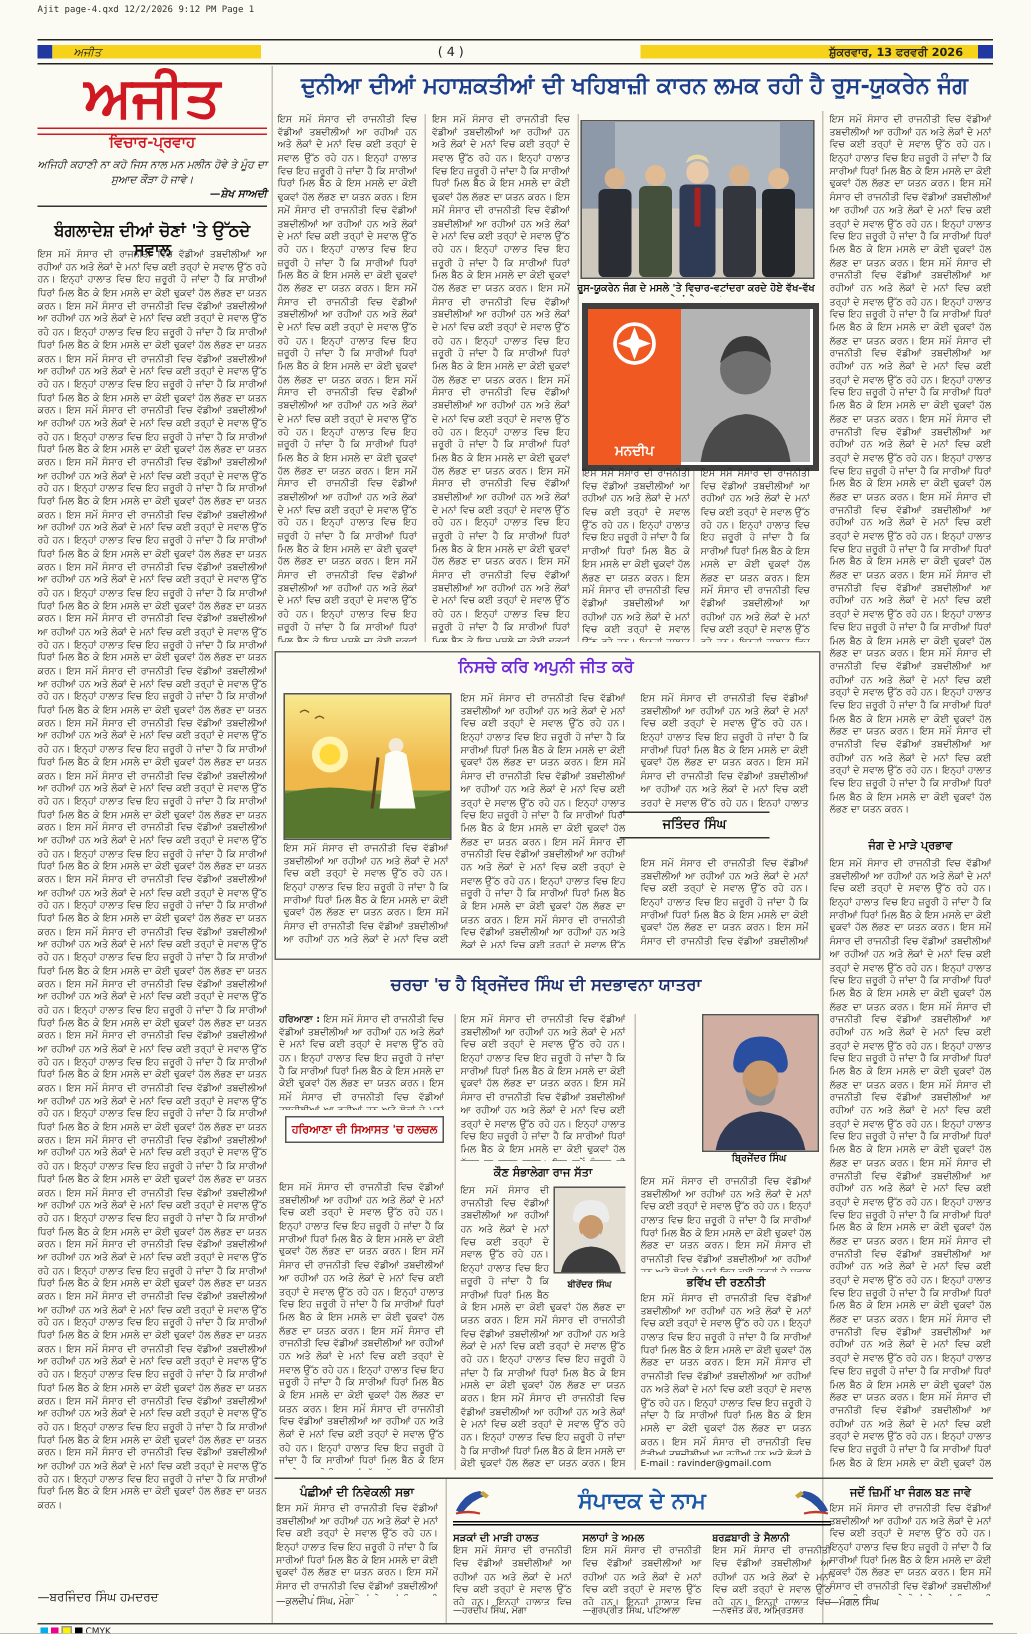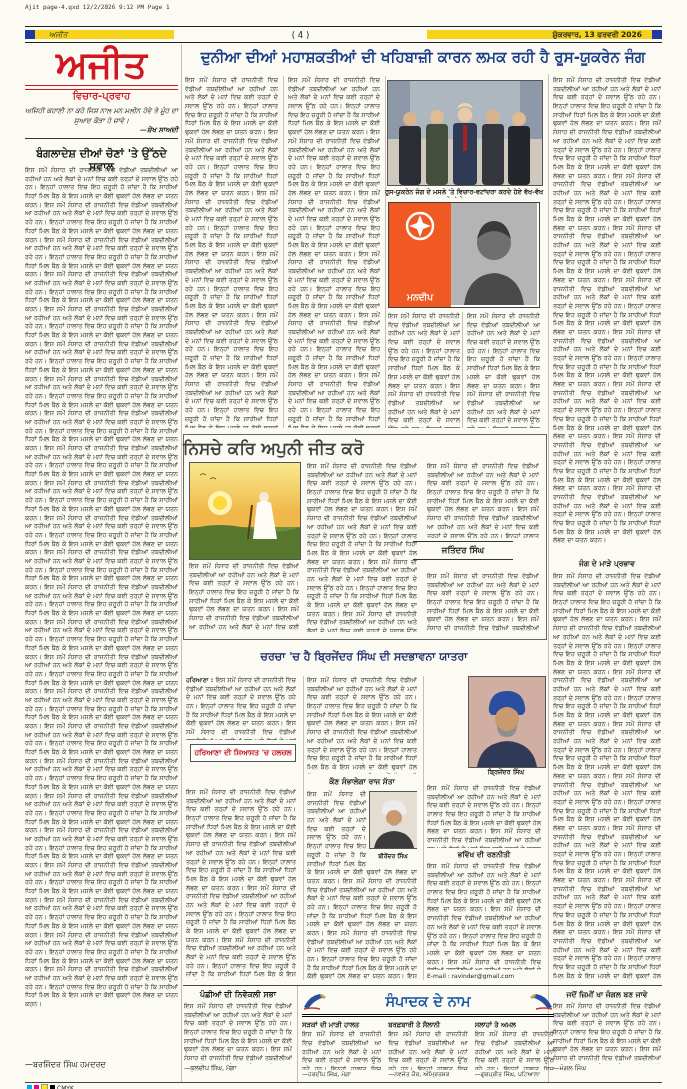--- a/index.html
+++ b/index.html
@@ -22,39 +22,39 @@
   .pgnum{flex:1;text-align:center;font-size:8.5px;color:#222;}
   
   .mast-title{font-size:37px;font-weight:bold;color:#d01822;text-align:center;line-height:1.05;}
   .redrule{border-top:1px solid #d01822;border-bottom:1px solid #d01822;height:3px;}
   .mast-sub{font-size:10px;font-weight:bold;color:#d01822;text-align:center;margin-top:0;}
   .mast-quote{font-size:7px;font-style:italic;text-align:center;color:#111;line-height:1.45;}
   .mast-attr{font-size:7px;font-style:italic;text-align:right;color:#111;font-weight:bold;}
   
   .lead-head{font-size:15px;font-weight:bold;color:#1a3e8c;text-align:center;white-space:nowrap;overflow:hidden;}
   .ed-head{font-size:11px;font-weight:bold;color:#111;text-align:center;line-height:1.2;}
-  .feat-head{font-size:17px;font-weight:bold;color:#404040;}
+  .feat-head{font-size:11px;font-weight:bold;color:#6d28d9;text-align:center;}
   .yatra-head{font-size:11px;font-weight:bold;color:#1c2f6e;text-align:center;white-space:nowrap;overflow:hidden;}
   .letters-title{font-size:14.5px;font-weight:bold;color:#1a57a8;text-align:center;flex:1;}
   .subhead{font-size:7.5px;font-weight:bold;text-align:center;color:#111;}
   .caption{font-size:6.5px;font-weight:bold;text-align:center;color:#111;overflow:hidden;}
   .sig{font-size:6.5px;font-weight:normal;color:#111;}
   
   .authbox{border-top:1px solid #333;border-bottom:1px solid #333;
            font-size:8.5px;font-weight:bold;text-align:center;padding:3px 0;color:#111;}
   
   .photo{border:1px solid #555;overflow:hidden;background:#cfc9bd;}
   .quotebox{border:1px solid #555;padding:3px 2px;font-size:7.5px;font-weight:bold;
             color:#c00a0a;text-align:center;line-height:1.3;background:#fff;}
   .float-port{float:right;width:48px;margin:1px 0 1px 3px;}
   .letters-hdr{display:flex;align-items:center;height:26px;border-bottom:3px double #000;}
   .letter-col{flex:1;overflow:hidden;}
   .letter-head{font-size:6.8px;font-weight:bold;color:#111;line-height:1.2;margin-bottom:1px;}
   .lead-in{font-weight:bold;}
-  .cluster{display:flex;border:1px solid #404040;overflow:hidden;background:#fff;}
+  .cluster{display:flex;border:4px solid #404040;overflow:hidden;background:#fff;}
   .logo-box{width:62px;background:#f05a22;display:flex;flex-direction:column;align-items:center;justify-content:space-between;padding:6px 0 4px 0;}
   .logo-text{color:#fff;font-size:9px;font-weight:bold;}
   .printline{font-family:"DejaVu Sans Mono","Liberation Mono",monospace;font-size:6px;color:#333;}
   .cmyk{display:flex;align-items:center;gap:2px;font-size:6px;color:#222;}
   .sw{width:5px;height:5px;display:inline-block;}
 </style>
 </head>
 <body>
 
 <div class="page">
@@ -247,28 +247,28 @@
         <path d="M2,18 q8,-2 16,0" stroke="#c0392b" stroke-width="1.5" fill="none"></path>
       </svg>
     </div>
     <div style="display:flex;gap:7px;margin-top:4px;height:62px;">
       <div class="letter-col">
         <div class="letter-head">ਸੜਕਾਂ ਦੀ ਮਾੜੀ ਹਾਲਤ</div>
         <div class="txt" style="height:40px;">ਇਸ ਸਮੇਂ ਸੰਸਾਰ ਦੀ ਰਾਜਨੀਤੀ ਵਿਚ ਵੱਡੀਆਂ ਤਬਦੀਲੀਆਂ ਆ ਰਹੀਆਂ ਹਨ ਅਤੇ ਲੋਕਾਂ ਦੇ ਮਨਾਂ ਵਿਚ ਕਈ ਤਰ੍ਹਾਂ ਦੇ ਸਵਾਲ ਉੱਠ ਰਹੇ ਹਨ। ਇਨ੍ਹਾਂ ਹਾਲਾਤ ਵਿਚ ਇਹ ਜ਼ਰੂਰੀ ਹੋ ਜਾਂਦਾ ਹੈ ਕਿ ਸਾਰੀਆਂ ਧਿਰਾਂ ਮਿਲ ਬੈਠ ਕੇ ਇਸ ਮਸਲੇ ਦਾ ਕੋਈ ਢੁਕਵਾਂ ਹੱਲ ਲੱਭਣ ਦਾ ਯਤਨ ਕਰਨ। </div>
         <div class="sig" style="font-size:6px;">—ਹਰਦੀਪ ਸਿੰਘ, ਮੋਗਾ</div>
       </div>
       <div class="letter-col">
+        <div class="letter-head">ਸਲਾਹਾਂ ਤੇ ਅਮਲ</div>
+        <div class="txt" style="height:40px;">ਇਸ ਸਮੇਂ ਸੰਸਾਰ ਦੀ ਰਾਜਨੀਤੀ ਵਿਚ ਵੱਡੀਆਂ ਤਬਦੀਲੀਆਂ ਆ ਰਹੀਆਂ ਹਨ ਅਤੇ ਲੋਕਾਂ ਦੇ ਮਨਾਂ ਵਿਚ ਕਈ ਤਰ੍ਹਾਂ ਦੇ ਸਵਾਲ ਉੱਠ ਰਹੇ ਹਨ। ਇਨ੍ਹਾਂ ਹਾਲਾਤ ਵਿਚ ਇਹ ਜ਼ਰੂਰੀ ਹੋ ਜਾਂਦਾ ਹੈ ਕਿ ਸਾਰੀਆਂ ਧਿਰਾਂ ਮਿਲ ਬੈਠ ਕੇ ਇਸ ਮਸਲੇ ਦਾ ਕੋਈ ਢੁਕਵਾਂ ਹੱਲ ਲੱਭਣ ਦਾ ਯਤਨ ਕਰਨ। </div>
+        <div class="sig" style="font-size:6px;">—ਗੁਰਪ੍ਰੀਤ ਸਿੰਘ, ਪਟਿਆਲਾ</div>
+      </div>
+      <div class="letter-col">
         <div class="letter-head">ਬਰਫ਼ਬਾਰੀ ਤੇ ਸੈਲਾਨੀ</div>
         <div class="txt" style="height:40px;">ਇਸ ਸਮੇਂ ਸੰਸਾਰ ਦੀ ਰਾਜਨੀਤੀ ਵਿਚ ਵੱਡੀਆਂ ਤਬਦੀਲੀਆਂ ਆ ਰਹੀਆਂ ਹਨ ਅਤੇ ਲੋਕਾਂ ਦੇ ਮਨਾਂ ਵਿਚ ਕਈ ਤਰ੍ਹਾਂ ਦੇ ਸਵਾਲ ਉੱਠ ਰਹੇ ਹਨ। ਇਨ੍ਹਾਂ ਹਾਲਾਤ ਵਿਚ ਇਹ ਜ਼ਰੂਰੀ ਹੋ ਜਾਂਦਾ ਹੈ ਕਿ ਸਾਰੀਆਂ ਧਿਰਾਂ ਮਿਲ ਬੈਠ ਕੇ ਇਸ ਮਸਲੇ ਦਾ ਕੋਈ ਢੁਕਵਾਂ ਹੱਲ ਲੱਭਣ ਦਾ ਯਤਨ ਕਰਨ। </div>
         <div class="sig" style="font-size:6px;">—ਨਵਜੋਤ ਕੌਰ, ਅੰਮ੍ਰਿਤਸਰ</div>
-      </div>
-      <div class="letter-col">
-        <div class="letter-head">ਸਲਾਹਾਂ ਤੇ ਅਮਲ</div>
-        <div class="txt" style="height:40px;">ਇਸ ਸਮੇਂ ਸੰਸਾਰ ਦੀ ਰਾਜਨੀਤੀ ਵਿਚ ਵੱਡੀਆਂ ਤਬਦੀਲੀਆਂ ਆ ਰਹੀਆਂ ਹਨ ਅਤੇ ਲੋਕਾਂ ਦੇ ਮਨਾਂ ਵਿਚ ਕਈ ਤਰ੍ਹਾਂ ਦੇ ਸਵਾਲ ਉੱਠ ਰਹੇ ਹਨ। ਇਨ੍ਹਾਂ ਹਾਲਾਤ ਵਿਚ ਇਹ ਜ਼ਰੂਰੀ ਹੋ ਜਾਂਦਾ ਹੈ ਕਿ ਸਾਰੀਆਂ ਧਿਰਾਂ ਮਿਲ ਬੈਠ ਕੇ ਇਸ ਮਸਲੇ ਦਾ ਕੋਈ ਢੁਕਵਾਂ ਹੱਲ ਲੱਭਣ ਦਾ ਯਤਨ ਕਰਨ। </div>
-        <div class="sig" style="font-size:6px;">—ਗੁਰਪ੍ਰੀਤ ਸਿੰਘ, ਪਟਿਆਲਾ</div>
       </div>
     </div>
   </div>
 
   <div class="abs" style="left:553px;top:990px;width:108px;height:92px;overflow:hidden;">
     <div class="subhead" style="font-size:7.5px;">ਜਦੋਂ ਜ਼ਿਮੀਂ ਖਾ ਜੰਗਲ ਬਣ ਜਾਵੇ</div>
     <div class="txt" style="height:62px;margin-top:2px;">ਇਸ ਸਮੇਂ ਸੰਸਾਰ ਦੀ ਰਾਜਨੀਤੀ ਵਿਚ ਵੱਡੀਆਂ ਤਬਦੀਲੀਆਂ ਆ ਰਹੀਆਂ ਹਨ ਅਤੇ ਲੋਕਾਂ ਦੇ ਮਨਾਂ ਵਿਚ ਕਈ ਤਰ੍ਹਾਂ ਦੇ ਸਵਾਲ ਉੱਠ ਰਹੇ ਹਨ। ਇਨ੍ਹਾਂ ਹਾਲਾਤ ਵਿਚ ਇਹ ਜ਼ਰੂਰੀ ਹੋ ਜਾਂਦਾ ਹੈ ਕਿ ਸਾਰੀਆਂ ਧਿਰਾਂ ਮਿਲ ਬੈਠ ਕੇ ਇਸ ਮਸਲੇ ਦਾ ਕੋਈ ਢੁਕਵਾਂ ਹੱਲ ਲੱਭਣ ਦਾ ਯਤਨ ਕਰਨ। ਇਸ ਸਮੇਂ ਸੰਸਾਰ ਦੀ ਰਾਜਨੀਤੀ ਵਿਚ ਵੱਡੀਆਂ ਤਬਦੀਲੀਆਂ ਆ ਰਹੀਆਂ ਹਨ ਅਤੇ ਲੋਕਾਂ ਦੇ ਮਨਾਂ ਵਿਚ ਕਈ ਤਰ੍ਹਾਂ ਦੇ ਸਵਾਲ ਉੱਠ ਰਹੇ ਹਨ। ਇਨ੍ਹਾਂ ਹਾਲਾਤ ਵਿਚ ਇਹ ਜ਼ਰੂਰੀ ਹੋ ਜਾਂਦਾ ਹੈ ਕਿ ਸਾਰੀਆਂ ਧਿਰਾਂ ਮਿਲ ਬੈਠ ਕੇ ਇਸ ਮਸਲੇ ਦਾ ਕੋਈ ਢੁਕਵਾਂ ਹੱਲ ਲੱਭਣ ਦਾ ਯਤਨ ਕਰਨ। </div>
     <div class="sig">—ਮੰਗਲ ਸਿੰਘ</div>
   </div>
 

